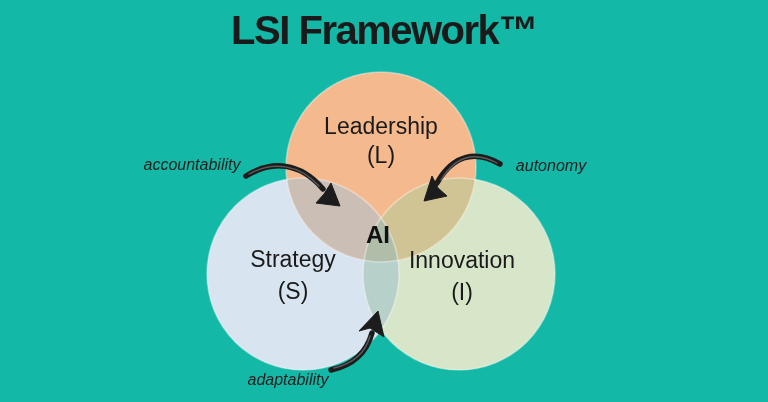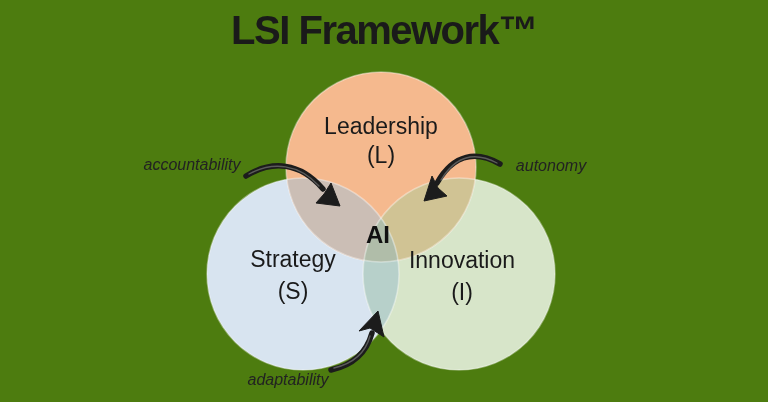--- a/index.html
+++ b/index.html
@@ -5,21 +5,21 @@
   html, body {
     margin: 0;
     padding: 0;
     background: #ffffff;
     font-family: "Liberation Sans", sans-serif;
   }
   .stage {
     position: relative;
     width: 768px;
     height: 402px;
-    background: #4d7c0f;
+    background: #14b8a6;
     overflow: hidden;
   }
   svg { display: block; }
   .title-text {
     font-family: "Liberation Sans", sans-serif;
     font-size: 40px;
     font-weight: 700;
     letter-spacing: -1.5px;
     fill: #1a1a1a;
   }

